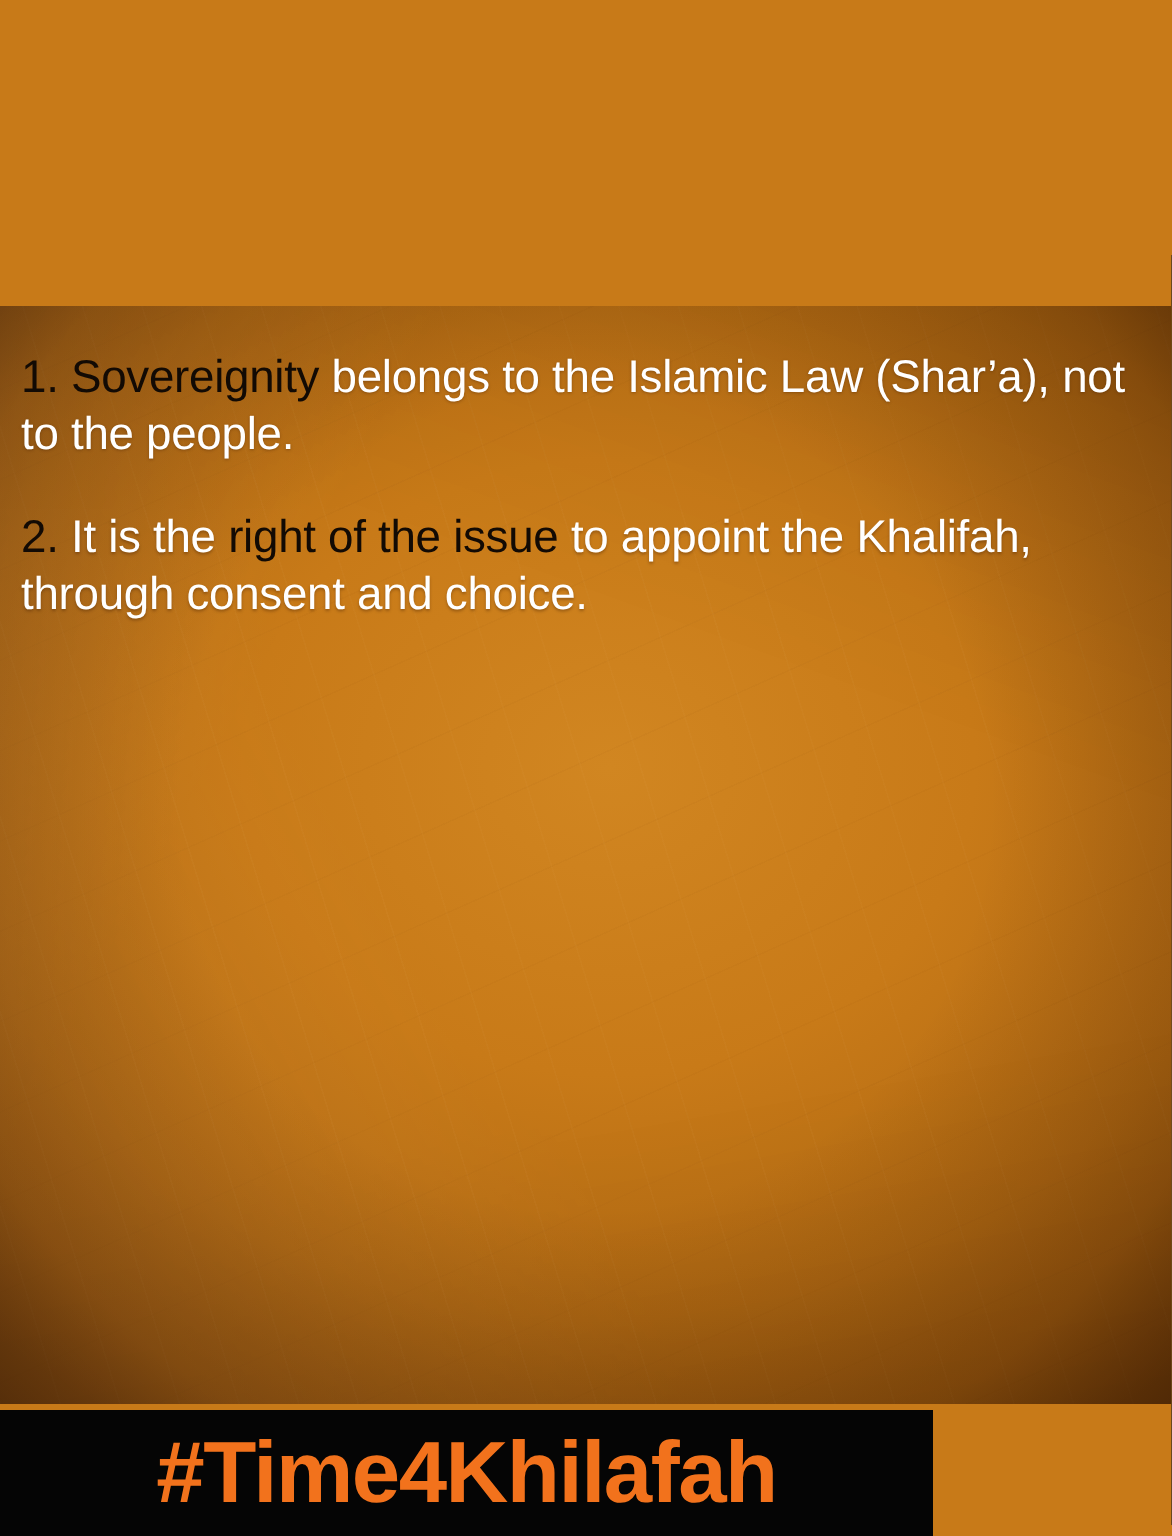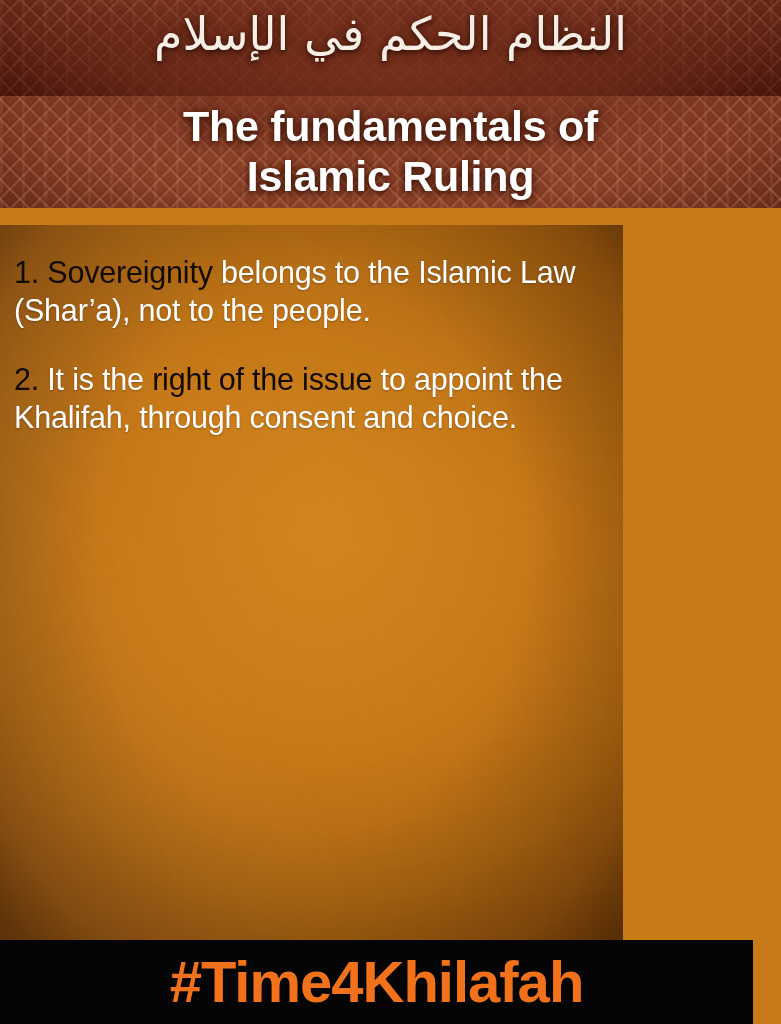--- a/index.html
+++ b/index.html
@@ -96,22 +96,22 @@
     font-weight: bold;
     line-height: 1.16;
     letter-spacing: -0.3px;
     text-shadow: 0 2px 6px rgba(45,12,0,0.9), 0 0 16px rgba(50,15,2,0.55);
     z-index: 4;
   }
 
   
   .body-area {
     position: absolute;
-    top: 225px; left: 0;
-    width: 623px;
+    top: 204px; left: 0;
+    width: 781px;
     height: 732px;
     overflow: hidden;
     background:
       radial-gradient(ellipse 78% 70% at 52% 42%,
         #D18621 0%,
         #C87A18 40%,
         #B26A13 72%,
         #8d500d 100%);
   }
   .paper-texture {
@@ -166,53 +166,41 @@
     font-weight: bold;
     line-height: 1.30;
     letter-spacing: -0.3px;
     padding: 0 16px;
   }
 
   
   .footer {
     position: absolute;
     left: 0; bottom: 0;
-    width: 753px;
+    width: 622px;
     height: 84px;
     background: #050505;
     display: flex;
     align-items: center;
     justify-content: center;
     z-index: 5;
   }
   .hashtag {
     color: #F2721C;
     font-size: 58px;
     font-weight: bold;
     letter-spacing: -1px;
     line-height: 1;
   }
 </style>
 </head>
 <body>
 
 <div class="poster">
 
-  <div class="header">
-    <div class="header-pattern"></div>
-    <div class="header-band-top"></div>
-    <div class="header-shade"></div>
-
-    <div class="arabic-title">النظام الحكم في الإسلام</div>
-
-    <div class="english-title">
-      <div>The fundamentals of</div>
-      <div>Islamic Ruling</div>
-    </div>
-  </div>
 
   <div class="body-area">
     <div class="paper-texture"></div>
     <div class="body-vignette"></div>
 
     <div class="content">
 
       <p class="point"><span class="dk">1.</span><span class="dk"> Sovereignity</span><span> belongs to the Islamic Law (Shar’a), not to the people.</span></p>
 
       <p class="point"><span class="dk">2.</span><span> It is the </span><span class="dk">right of the issue</span><span> to appoint the Khalifah, through consent and choice.</span></p>

